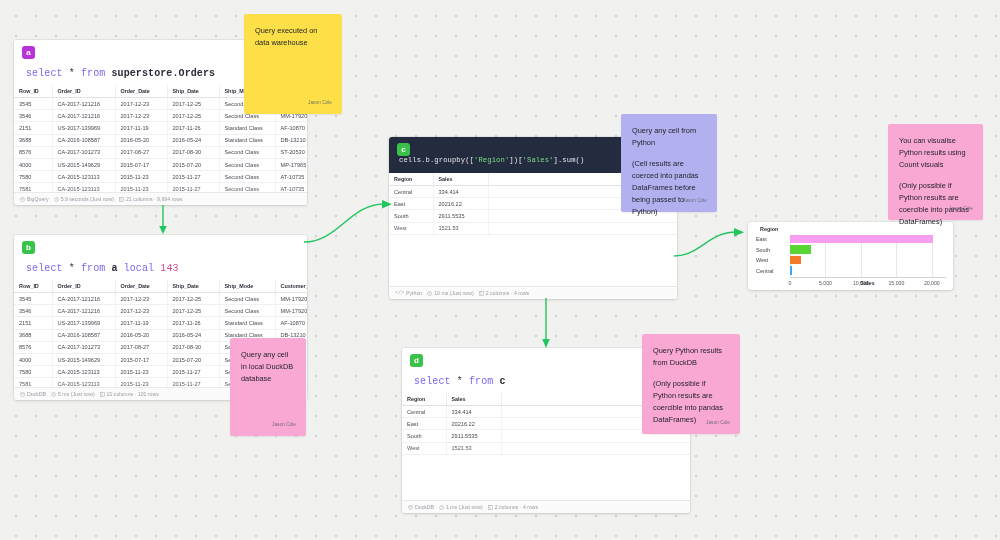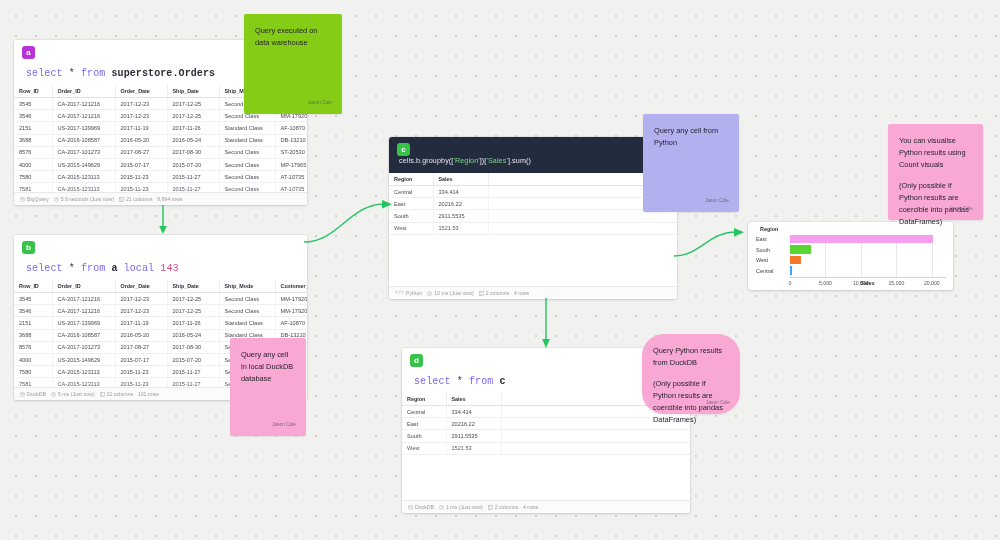--- a/index.html
+++ b/index.html
@@ -111,21 +111,21 @@
   
   .pyhead {
     background: #232b3e;
     height: 36px;
     flex: 0 0 auto;
     position: relative;
   }
   .pycode {
     position: absolute;
     left: 10px; top: 19px;
-    font-family: Liberation Sans, sans-serif;
+    font-family: Liberation Mono, monospace;
     font-size: 7.2px;
     color: #e8e8ef;
     white-space: nowrap;
     letter-spacing: .1px;
   }
   .pystr { color: #7fdd8a; }
 
   
   .note {
     position: absolute;
@@ -137,21 +137,21 @@
     box-shadow: 0 1px 2px rgba(0,0,0,.07);
   }
   .note p { margin: 0 0 9px 0; }
   .note .author {
     position: absolute;
     right: 10px; bottom: 7px;
     font-size: 4.8px;
     color: #5c5c66;
     opacity: .82;
   }
-  .note-pink   { background: #84cc16; }
+  .note-pink   { background: #fde047; }
   .note-purple { background: #b3b0f0; }
   .note-green  { background: #f9a8d4; }
 
   
   .chartcard {
     position: absolute;
     background: #fff;
     border-radius: 3px;
     box-shadow: 0 1px 3px rgba(0,0,0,.13), 0 0 0 1px rgba(0,0,0,.04);
     overflow: hidden;
@@ -594,37 +594,38 @@
       <div class="ch-bar" style="left: 42px; top: 44.2px; width: 2.3713px; height: 8.4px; background: rgb(61, 165, 245);"></div>
     </div>
   <div class="ch-xlabel" style="left:112px; top:58px;">Sales</div>
 </div>
 
 <div class="note note-pink" style="left:244px; top:14px; width:98px; height:100px;">
   <p>Query executed on data warehouse</p>
   <div class="author">Jason Cole</div>
 </div>
 
-<div class="note note-purple" style="left:621px; top:114px; width:96px; height:98px;margin-left:22px;">
+<div class="note note-purple" style="left:621px; top:114px; width:96px; height:98px;">
   <p>Query any cell from Python</p>
+  <p>(Cell results are coerced into pandas DataFrames before being passed to Python)</p>
   <div class="author">Jason Cole</div>
 </div>
 
 <div class="note note-green" style="left:888px; top:124px; width:95px; height:96px;">
   <p>You can visualise Python results using Count visuals</p>
   <p>(Only possible if Python results are coercible into pandas DataFrames)</p>
   <div class="author">Jason Cole</div>
 </div>
 
 <div class="note note-green" style="left:230px; top:338px; width:76px; height:98px;">
   <p>Query any cell in local DuckDB database</p>
   <div class="author">Jason Cole</div>
 </div>
 
-<div class="note note-green" style="left:642px; top:334px; width:98px; height:80px;border-radius:22px;">
+<div class="note note-green" style="left:642px; top:334px; width:98px; height:100px;">
   <p>Query Python results from DuckDB</p>
   <p>(Only possible if Python results are coercible into pandas DataFrames)</p>
   <div class="author">Jason Cole</div>
 </div>
 
 <svg class="arrow" style="left:155px; top:205px; width:16px; height:32px;">
   <path d="M8 0 L8 22" stroke="#22c55e" stroke-width="1.4" fill="none"></path>
   <path d="M4.2 21 L8 29 L11.8 21 Z" fill="#22c55e"></path>
 </svg>
 

